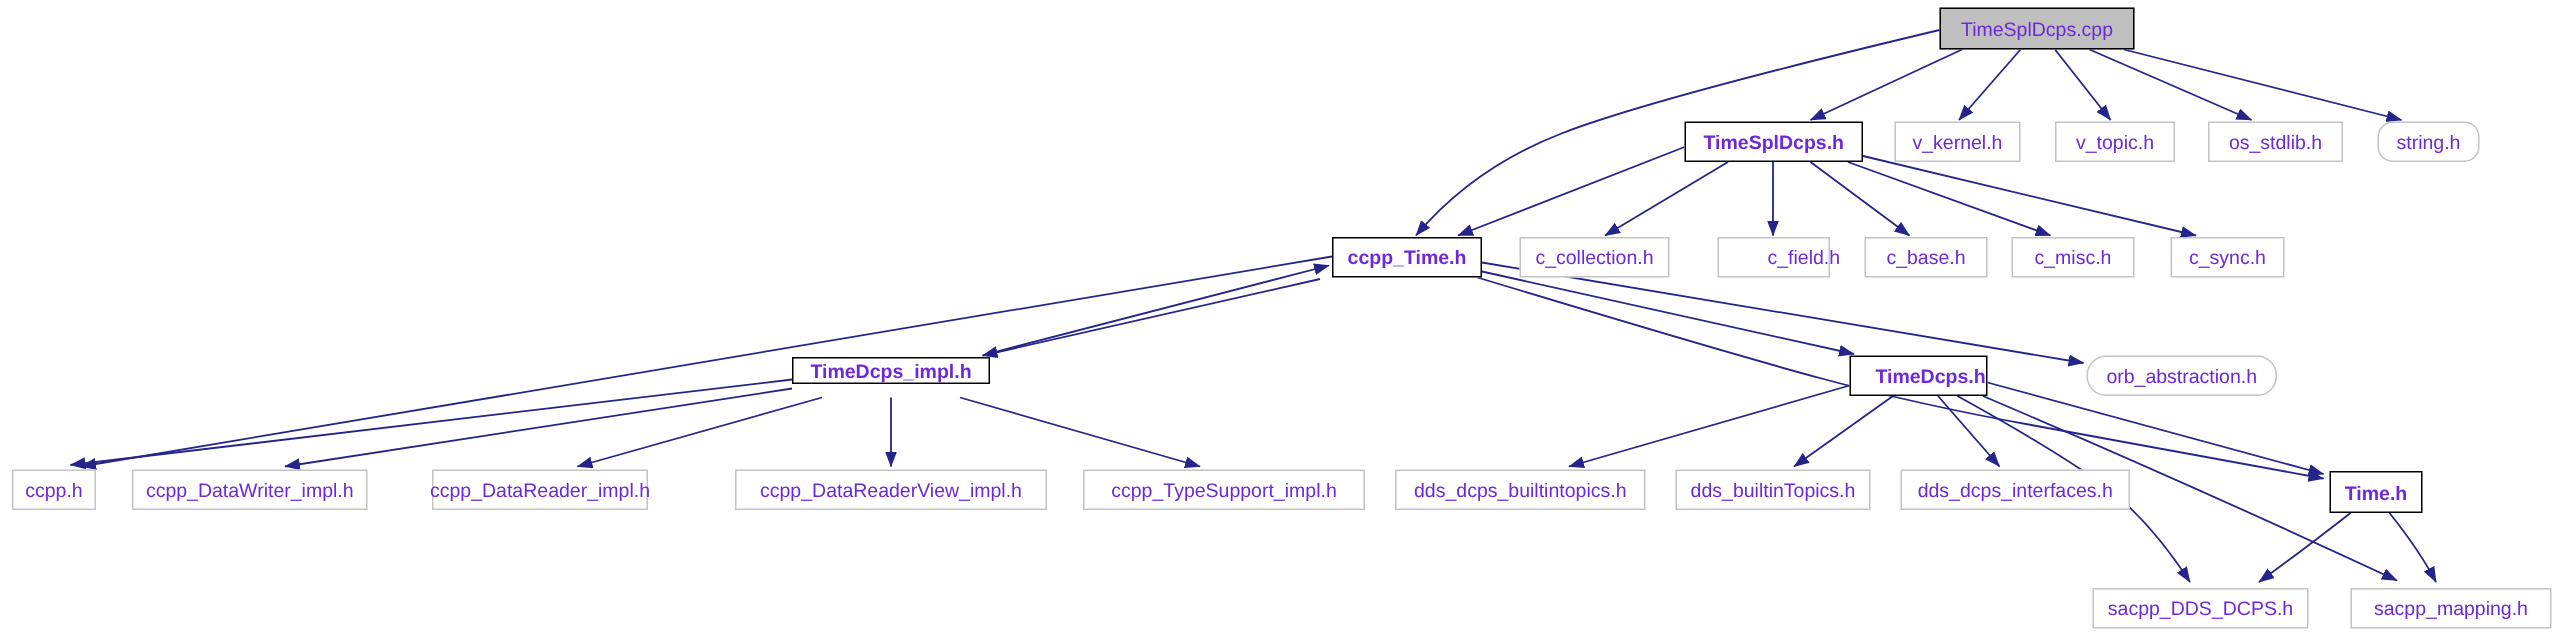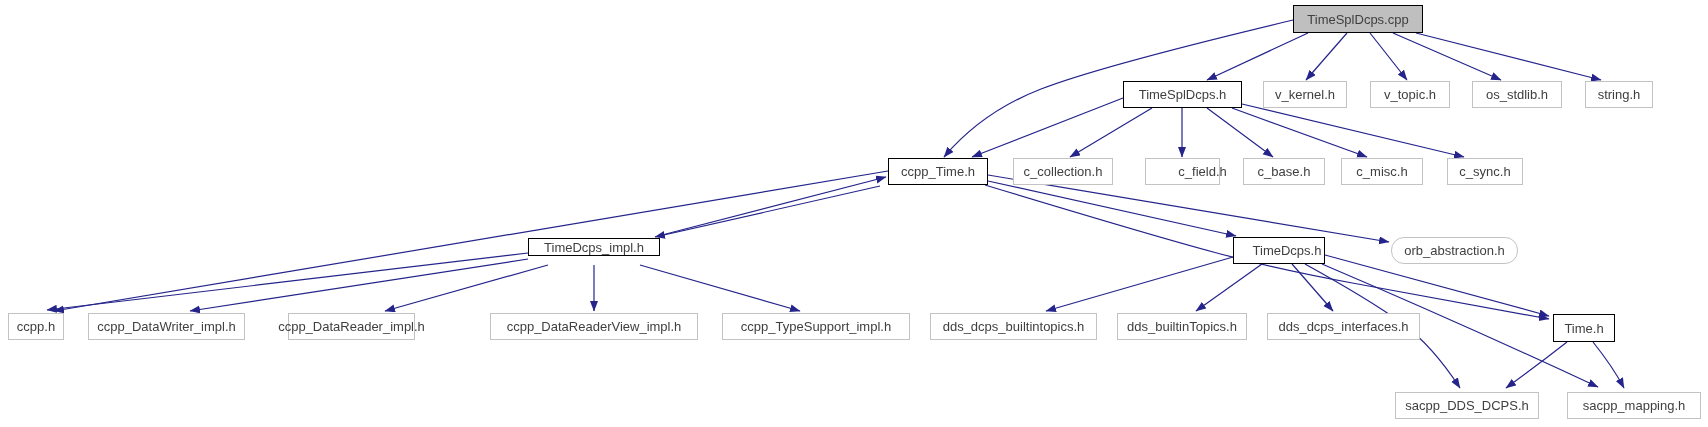--- a/index.html
+++ b/index.html
@@ -7,24 +7,24 @@
     position:relative;width:1708px;height:427px;overflow:hidden;
     font-family:"Liberation Sans","DejaVu Sans",sans-serif;
     background:#ffffff;
   }
   svg.edges{position:absolute;left:0;top:0;width:1708px;height:427px;}
   path.edge{fill:none;stroke:var(--edge-color);stroke-width:1.2px;}
   .node{
     position:absolute;box-sizing:border-box;
     display:flex;align-items:center;justify-content:center;
     background:#ffffff;border:1px solid var(--plain-border);
-    font-size:13px;line-height:1;color:#404040;white-space:nowrap;
+    font-size:13px;line-height:1;color:#6d28d9;white-space:nowrap;
     cursor:pointer;
   }
-  .node.key{border:1.5px solid var(--key-border);}
+  .node.key{border:1.5px solid var(--key-border);font-weight:bold;}
   .node.root{background:var(--root-fill);border:1.5px solid var(--key-border);cursor:default;}
 </style>
 </head>
 <body>
 
 <div class="canvas">
   <svg class="edges" viewBox="0 0 1708 427" xmlns="http://www.w3.org/2000/svg">
     <defs>
       <marker id="arrowhead" markerUnits="userSpaceOnUse" markerWidth="12" markerHeight="9" refX="10" refY="4" orient="auto">
         <path d="M0,0 L10.5,4 L0,8 Z" fill="#24248b"></path>
@@ -63,33 +63,33 @@
         <path class="edge" d="M1567,342 Q1535,367 1506,388" marker-end="url(#arrowhead)"></path>
         <path class="edge" d="M1593,342 Q1613,367 1624,388" marker-end="url(#arrowhead)"></path>
       </g>
   </svg>
   <div>
       <div class="node root" style="left: 1293px; top: 5px; width: 130px; height: 28px;">TimeSplDcps.cpp</div>
       <div class="node key" style="left: 1123px; top: 81px; width: 119px; height: 27px;">TimeSplDcps.h</div>
       <div class="node plain" style="left: 1263px; top: 81px; width: 84px; height: 27px;">v_kernel.h</div>
       <div class="node plain" style="left: 1370px; top: 81px; width: 80px; height: 27px;">v_topic.h</div>
       <div class="node plain" style="left: 1472px; top: 81px; width: 90px; height: 27px;">os_stdlib.h</div>
-      <div class="node plain" style="left: 1585px; top: 81px; width: 68px; height: 27px;">string.h</div>
+      <div class="node plain" style="left: 1585px; top: 81px; width: 68px; height: 27px; border-radius: 10px;">string.h</div>
       <div class="node key" style="left: 888px; top: 158px; width: 100px; height: 27px;">ccpp_Time.h</div>
       <div class="node plain" style="left: 1013px; top: 158px; width: 100px; height: 27px;">c_collection.h</div>
       <div class="node plain" style="left: 1145px; top: 158px; width: 75px; height: 27px; padding-left: 40px;">c_field.h</div>
       <div class="node plain" style="left: 1243px; top: 158px; width: 82px; height: 27px;">c_base.h</div>
       <div class="node plain" style="left: 1341px; top: 158px; width: 82px; height: 27px;">c_misc.h</div>
       <div class="node plain" style="left: 1447px; top: 158px; width: 76px; height: 27px;">c_sync.h</div>
       <div class="node key" style="left: 528px; top: 238px; width: 132px; height: 18px;">TimeDcps_impl.h</div>
       <div class="node key" style="left: 1233px; top: 237px; width: 92px; height: 27px; padding-left: 16px;">TimeDcps.h</div>
       <div class="node plain" style="left: 1391px; top: 237px; width: 127px; height: 27px; border-radius: 13px;">orb_abstraction.h</div>
       <div class="node plain" style="left: 8px; top: 313px; width: 56px; height: 27px;">ccpp.h</div>
       <div class="node plain" style="left: 88px; top: 313px; width: 157px; height: 27px;">ccpp_DataWriter_impl.h</div>
-      <div class="node plain" style="left: 288px; top: 313px; width: 127px; height: 27px;">ccpp_DataReader_impl.h</div>
+      <div class="node plain" style="left: 288px; top: 313px; width: 144px; height: 27px;">ccpp_DataReader_impl.h</div>
       <div class="node plain" style="left: 490px; top: 313px; width: 208px; height: 27px;">ccpp_DataReaderView_impl.h</div>
       <div class="node plain" style="left: 722px; top: 313px; width: 188px; height: 27px;">ccpp_TypeSupport_impl.h</div>
       <div class="node plain" style="left: 930px; top: 313px; width: 167px; height: 27px;">dds_dcps_builtintopics.h</div>
       <div class="node plain" style="left: 1117px; top: 313px; width: 130px; height: 27px;">dds_builtinTopics.h</div>
       <div class="node plain" style="left: 1267px; top: 313px; width: 153px; height: 27px;">dds_dcps_interfaces.h</div>
       <div class="node key" style="left: 1553px; top: 314px; width: 62px; height: 28px;">Time.h</div>
       <div class="node plain" style="left: 1395px; top: 392px; width: 144px; height: 27px;">sacpp_DDS_DCPS.h</div>
       <div class="node plain" style="left: 1567px; top: 392px; width: 134px; height: 27px;">sacpp_mapping.h</div>
     </div>
 </div>

